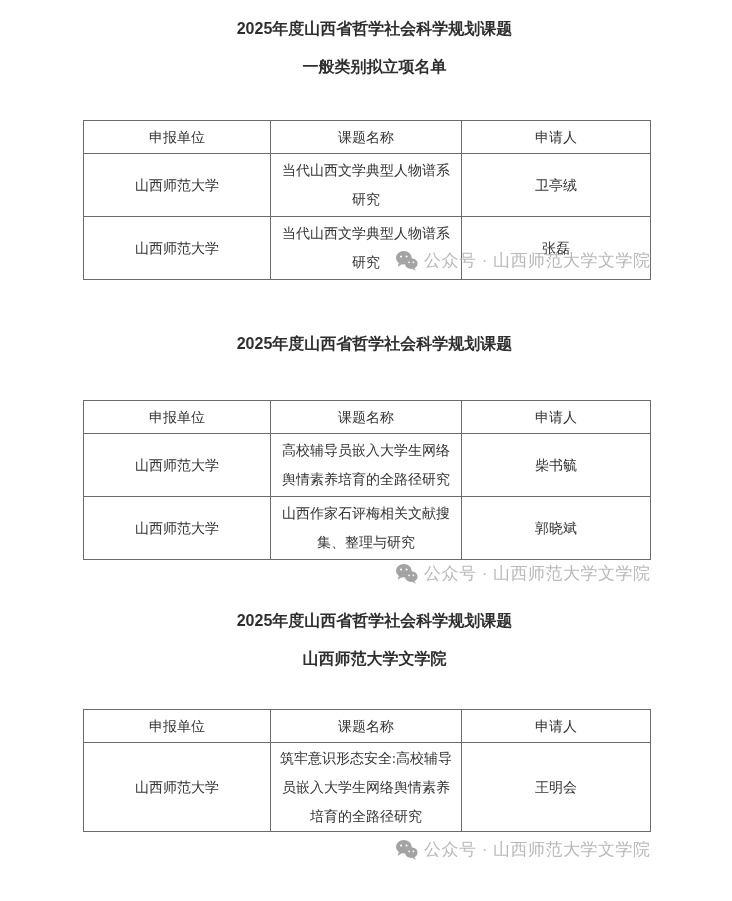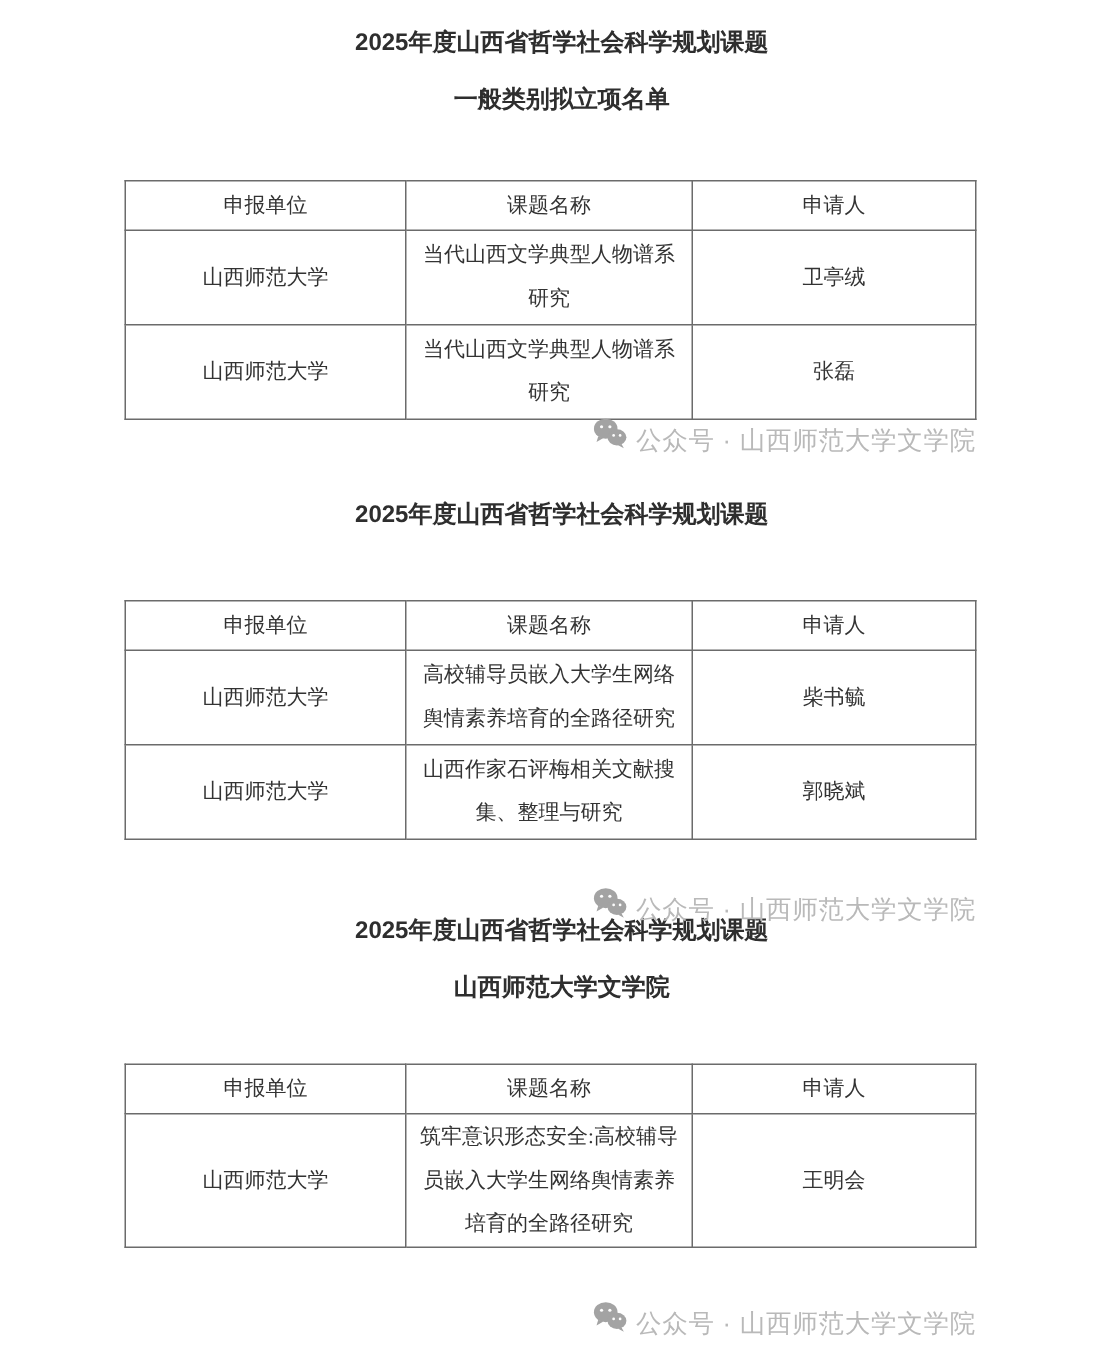--- a/index.html
+++ b/index.html
@@ -25,23 +25,23 @@
   .m3{margin-top:31px}
   .project-table th,.project-table td{
     border:1px solid #6b6b6b;text-align:center;vertical-align:middle;
     font-weight:normal;padding:0 6px;line-height:29px;
     overflow:hidden;
   }
   .project-table thead th{height:32px}
   .row-2line td{height:62px}
   .row-3line td{height:88px}
   .watermark{
-    position:absolute;left:395px;display:flex;align-items:flex-end;gap:6px;
+    position:absolute;left:395px;display:flex;align-items:flex-start;gap:6px;
     font-family:"Liberation Sans","DejaVu Sans",sans-serif;
-    font-size:17px;color:#b9b9b9;white-space:nowrap;letter-spacing:0.5px;margin-top:28px;
+    font-size:17px;color:#b9b9b9;white-space:nowrap;letter-spacing:0.5px;
   }
   .watermark svg{width:23px;height:23px;flex:0 0 auto}
   .wm1{top:249px}
   .wm2{top:562px}
   .wm3{top:838px}
 </style>
 </head>
 <body>
 
 <div class="page">

